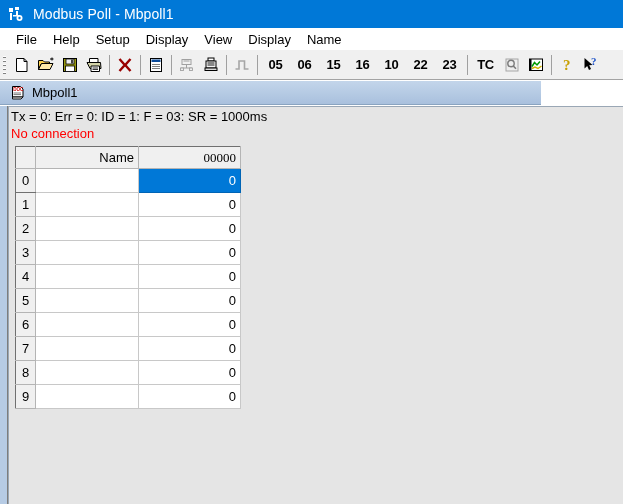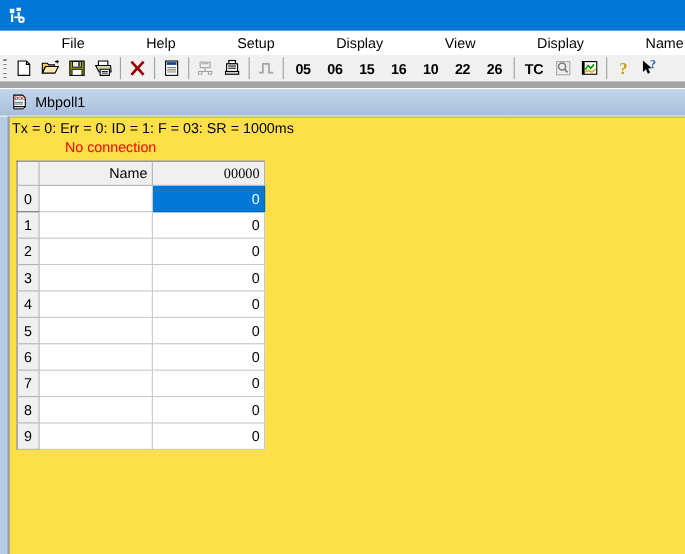--- a/index.html
+++ b/index.html
@@ -63,31 +63,30 @@
     padding-left: 8px;
     box-sizing: border-box;
   }
   #menu-bar .menu-item {
     font-size: 13px;
     color: #000000;
     padding: 2px 8px 2px 8px;
     white-space: nowrap;
     line-height: 15px;
     cursor: default;
-    margin-left: 40px;
   }
 
   
   #toolbar {
     position: absolute;
     left: 0; top: 50px;
     width: 623px;
     height: 30px;
     background: #f0f0f0;
-    border-bottom: 6px solid #a3a3a3;
+    border-bottom: 1px solid #a3a3a3;
     display: flex;
     align-items: center;
     box-sizing: border-box;
   }
   .tb-grip {
     width: 3px;
     height: 18px;
     margin: 0 4px 0 3px;
     background-image: repeating-linear-gradient(to bottom,
         #ffffff 0px, #ffffff 1px, #808080 1px, #808080 2px, transparent 2px, transparent 4px);
@@ -138,21 +137,21 @@
   #mdi-child {
     position: absolute;
     left: 0; top: 0;
     width: 623px;
     height: 423px;
     box-sizing: border-box;
   }
   #mdi-child-titlebar {
     position: absolute;
     left: 0; top: 0;
-    width: 623px;
+    width: 541px;
     height: 24px;
     background: linear-gradient(to bottom, #c3d5ea 0%, #b6cbe4 50%, #a9c0dd 100%);
     display: flex;
     align-items: center;
     padding-left: 10px;
     box-sizing: border-box;
     border-bottom: 1px solid #8aa4c0;
   }
   #mdi-child-titlebar .doc-icon {
     width: 16px;
@@ -166,21 +165,21 @@
     line-height: 16px;
     white-space: nowrap;
   }
 
   
   #mdi-child-client {
     position: absolute;
     left: 8px; top: 25px;
     width: 615px;
     height: 398px;
-    background: #fde047;
+    background: #e5e5e5;
     border-left: 1px solid #9aa7b5;
     border-top: 1px solid #9aa7b5;
     box-sizing: border-box;
     overflow: hidden;
   }
 
   
   #status-lines {
     position: absolute;
     left: 2px; top: 2px;
@@ -192,21 +191,20 @@
     line-height: 16px;
     white-space: nowrap;
     height: 17px;
   }
   #status-conn {
     font-size: 13px;
     color: #ff0000;
     line-height: 16px;
     white-space: nowrap;
     height: 17px;
-    margin-left: 48px;
   }
 
   
   #data-grid {
     position: absolute;
     left: 6px;
     top: 39px;
     border-collapse: collapse;
     table-layout: fixed;
     background: #ffffff;
@@ -286,20 +284,21 @@
       <svg width="17" height="17" viewBox="0 0 17 17" xmlns="http://www.w3.org/2000/svg">
         <rect x="1" y="2" width="4" height="4" fill="#ffffff"></rect>
         <rect x="7" y="1" width="4" height="3" fill="#ffffff"></rect>
         <rect x="2" y="7" width="2" height="7" fill="#ffffff"></rect>
         <rect x="8" y="5" width="2" height="4" fill="#ffffff"></rect>
         <rect x="5" y="9" width="7" height="1.5" fill="#ffffff"></rect>
         <circle cx="11.5" cy="12" r="3" fill="#ffffff"></circle>
         <circle cx="11.5" cy="12" r="1.2" fill="#0078d7"></circle>
       </svg>
     </span>
+    <span class="title-text">Modbus Poll - Mbpoll1</span>
   </div>
 
   <div id="menu-bar">
     <div class="menu-item">File</div>
     <div class="menu-item">Help</div>
     <div class="menu-item">Setup</div>
     <div class="menu-item">Display</div>
     <div class="menu-item">View</div>
     <div class="menu-item">Display</div>
     <div class="menu-item">Name</div>
@@ -390,21 +389,21 @@
     </div>
 
     <div class="tb-sep"></div>
 
     <div class="tb-code">05</div>
     <div class="tb-code">06</div>
     <div class="tb-code">15</div>
     <div class="tb-code">16</div>
     <div class="tb-code">10</div>
     <div class="tb-code">22</div>
-    <div class="tb-code">26</div>
+    <div class="tb-code">23</div>
 
     <div class="tb-sep"></div>
 
     <div class="tb-code">TC</div>
 
     <div class="tb-btn">
       <svg width="18" height="18" viewBox="0 0 18 18" xmlns="http://www.w3.org/2000/svg">
         <rect x="3" y="3" width="12" height="12" fill="#ededed" stroke="#a6a6a6" stroke-width="1"></rect>
         <circle cx="8" cy="7.5" r="3.2" fill="none" stroke="#7a7a7a" stroke-width="1.4"></circle>
         <path d="M10.3 10 L13 12.8" stroke="#7a7a7a" stroke-width="1.6"></path>

